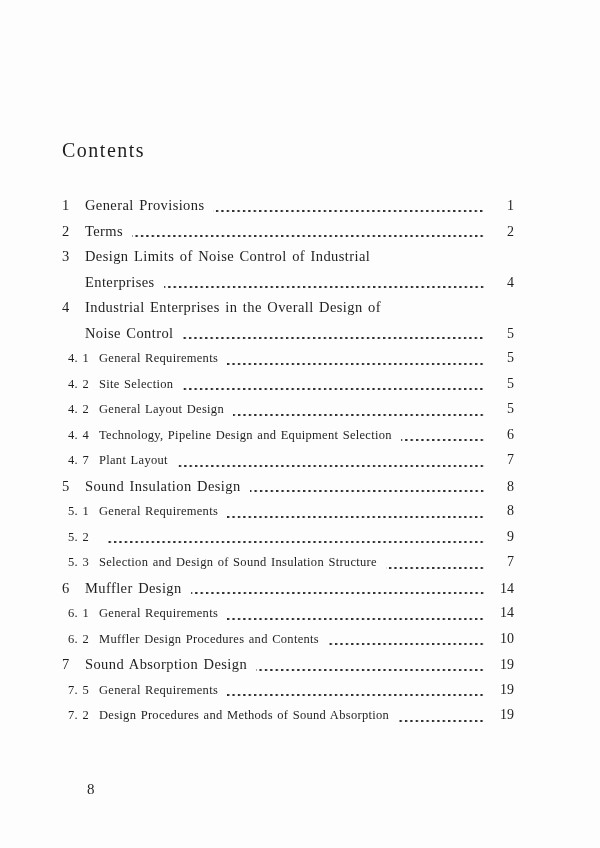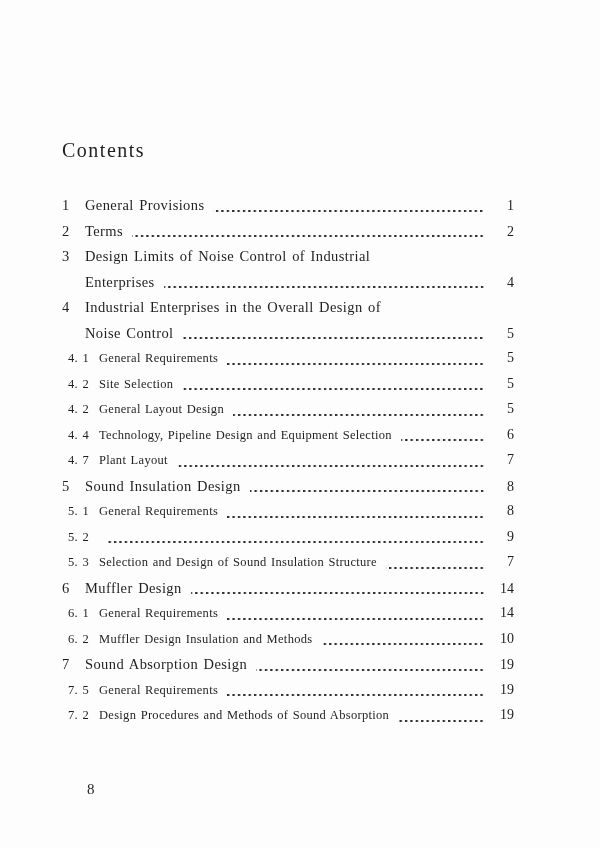--- a/index.html
+++ b/index.html
@@ -212,21 +212,21 @@
         <div class="line">
           <span class="num">6. 1</span>
           <span class="label">General Requirements</span>
           <span class="leader"></span>
           <span class="pg">14</span>
         </div>
       </div>
       <div class="entry l2">
         <div class="line">
           <span class="num">6. 2</span>
-          <span class="label">Muffler Design Insulation and Methods</span>
+          <span class="label">Muffler Design Procedures and Contents</span>
           <span class="leader"></span>
           <span class="pg">10</span>
         </div>
       </div>
       <div class="entry l1">
         <div class="line">
           <span class="num">7</span>
           <span class="label">Sound Absorption Design</span>
           <span class="leader"></span>
           <span class="pg">19</span>

